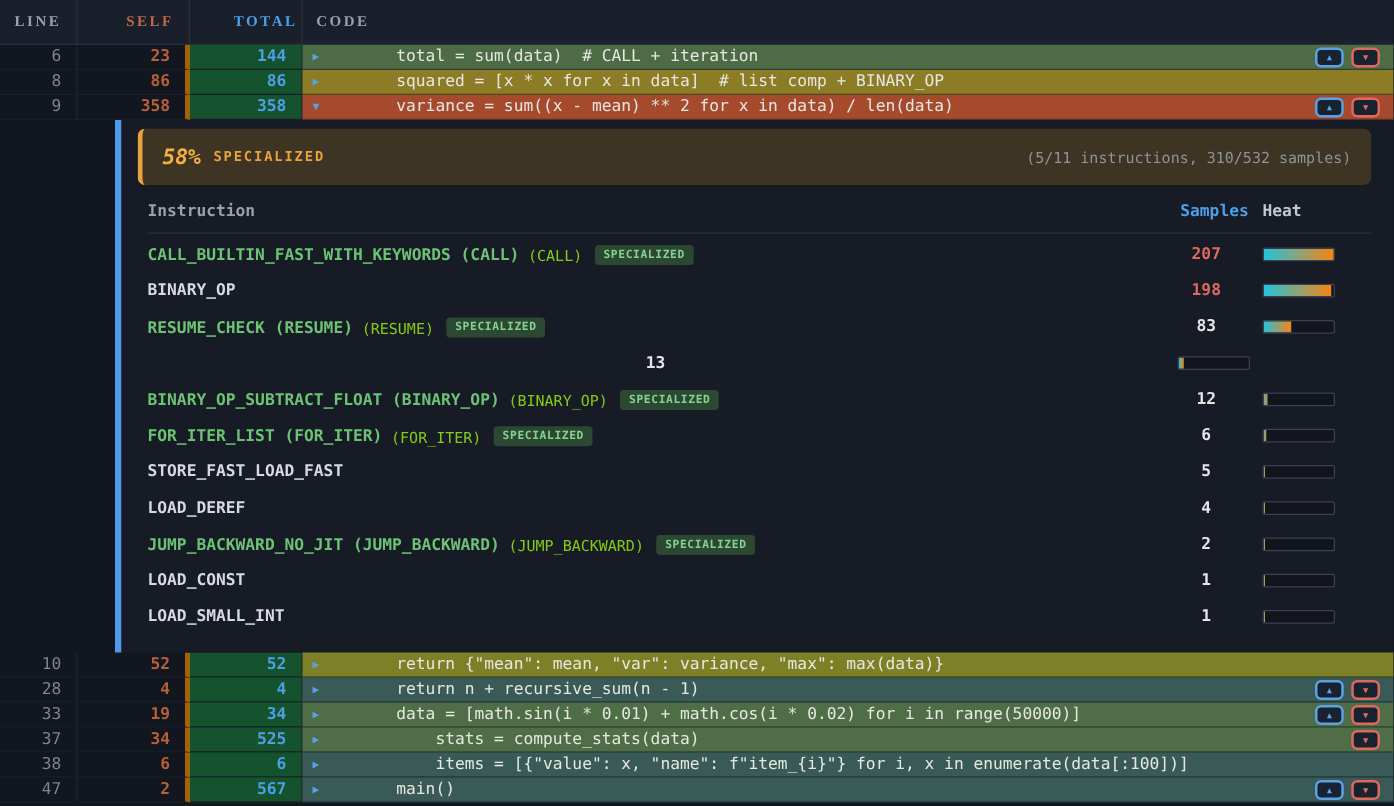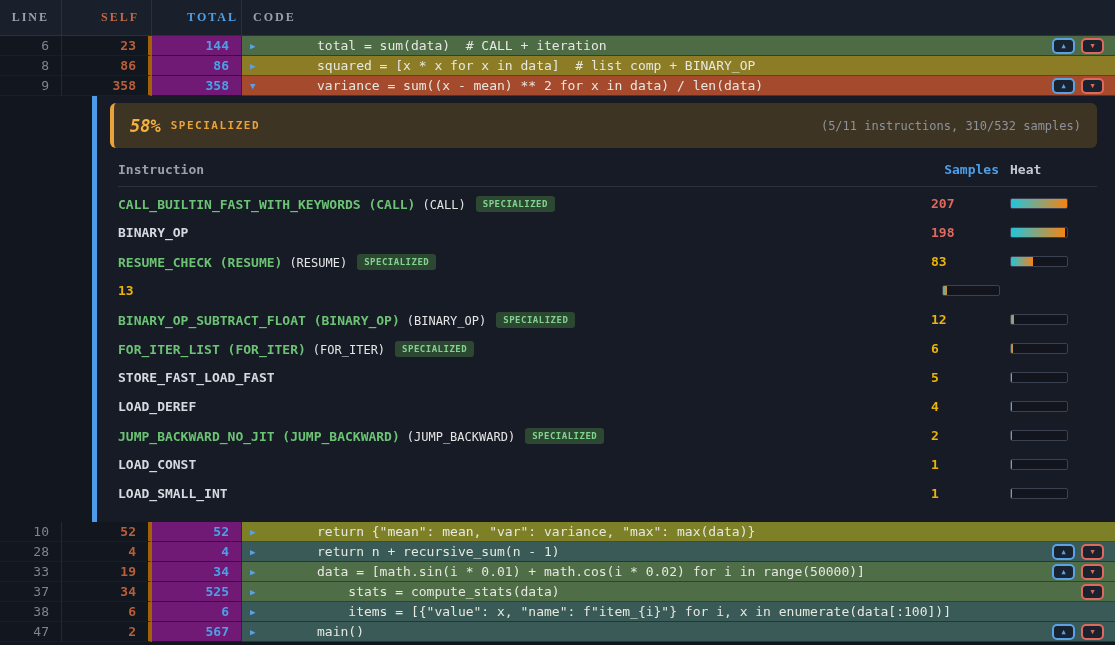--- a/index.html
+++ b/index.html
@@ -13,21 +13,21 @@
   .th { display:flex; align-items:center; font-size:12px; font-weight:bold; letter-spacing:2px; color:#9aa1ab;font-family:Liberation Serif, serif; }
   .th.c-line  { width:62px; justify-content:flex-end; padding-right:12px; border-right:1px solid #2a303c; }
   .th.c-self  { width:90px; justify-content:flex-end; padding-right:12px; border-right:1px solid #2a303c; color:#c06845; }
   .th.c-total { width:90px; justify-content:flex-end; padding-right:3px; border-right:1px solid #2a303c; color:#4d9fe8; }
   .th.c-code  { flex:1; padding-left:11px; }
   
   .row { display:flex; height:20px; }
   .cell { display:flex; align-items:center; font-size:13px; }
   .cell.line  { width:62px; background:#12161f; color:#7d8590; justify-content:flex-end; padding-right:12px; border-right:1px solid #232936; border-bottom:1px solid #191e29; }
   .cell.self  { width:90px; background:#12161f; color:#b85f3a; font-weight:bold; justify-content:flex-end; padding-right:12px; border-right:4px solid #a16207; border-bottom:1px solid #191e29; }
-  .cell.total { width:90px; background:#701a75; color:#4d9fe8; font-weight:bold; justify-content:flex-end; padding-right:12px; border-right:1px solid #232936; border-bottom:1px solid #191e29; }
+  .cell.total { width:90px; background:#14532d; color:#4d9fe8; font-weight:bold; justify-content:flex-end; padding-right:12px; border-right:1px solid #232936; border-bottom:1px solid #191e29; }
   .cell.code  { flex:1; position:relative; color:#e6e8e0; padding-left:8px; white-space:pre; border-bottom:1px solid rgba(10,13,20,0.45); cursor:pointer; }
   .marker { width:12px; font-size:9px; color:#5aa2e8; flex:none; }
   .codetext { margin-left:55px; }
   .btn { position:absolute; top:2px; width:23px; height:16px; border-radius:5px; background:#19222f;
          display:flex; align-items:center; justify-content:center; font-size:7px; cursor:pointer; }
   .btn.up   { right:40px; border:2px solid #5aa2e8; color:#5aa2e8; }
   .btn.down { right:11px; border:2px solid #e0695e; color:#e0695e; }
   
   .panel { position:relative; height:426px; background:#161b26; }
   .panel-gutter { position:absolute; left:0; top:0; width:92px; height:100%; background:#12161f; }
@@ -42,26 +42,26 @@
   .ihead { display:grid; grid-template-columns:1fr 68px 98px; padding:14px 0 9px; border-bottom:1px solid #2b313d; }
   .ihead .h { font-size:13px; font-weight:bold; color:#9aa1ab; }
   .ihead .h.samples { text-align:right; color:#4d9fe8; }
   .ihead .h.heat { margin-left:11px; color:#c3c9d1; }
   .irows { padding-top:2px; }
   .irow { display:grid; grid-template-columns:1fr 68px 98px; height:29px; align-items:center; }
   .iname { display:flex; align-items:flex-end; white-space:pre; font-size:13px; }
   .iname .nm { font-weight:bold; }
   .iname .nm.spec  { color:#6cc374; }
   .iname .nm.plain { color:#d6dae0; }
-  .iname .base { color:#e5e5e5; font-size:12px; margin-left:7px; }
+  .iname .base { color:#84cc16; font-size:12px; margin-left:7px; }
   .ibadge { margin-left:10px; font-size:9px; font-weight:bold; letter-spacing:0.5px; color:#83d38f;
             background:#2c4833; padding:3px 7px; border-radius:3px; }
-  .isamples { text-align:left; font-size:13px; font-weight:bold; }
+  .isamples { text-align:center; font-size:13px; font-weight:bold; }
   .isamples.hot  { color:#e0695e; }
-  .isamples.cool { color:#eab308; }
+  .isamples.cool { color:#e5e5e5; }
   .iheat { margin-left:11px; }
   .bar { position:relative; width:58px; height:11px; border:1px solid #3a4150; background:#12151d; border-radius:2px; overflow:hidden; }
   .bar-fill { position:absolute; left:0; top:0; bottom:0; background:linear-gradient(90deg,#22c3dd,#f58413); }
   .bottom-strip { height:3px; background:#12161f; }
 </style>
 </head>
 <body>
 
 <div class="app">
 

